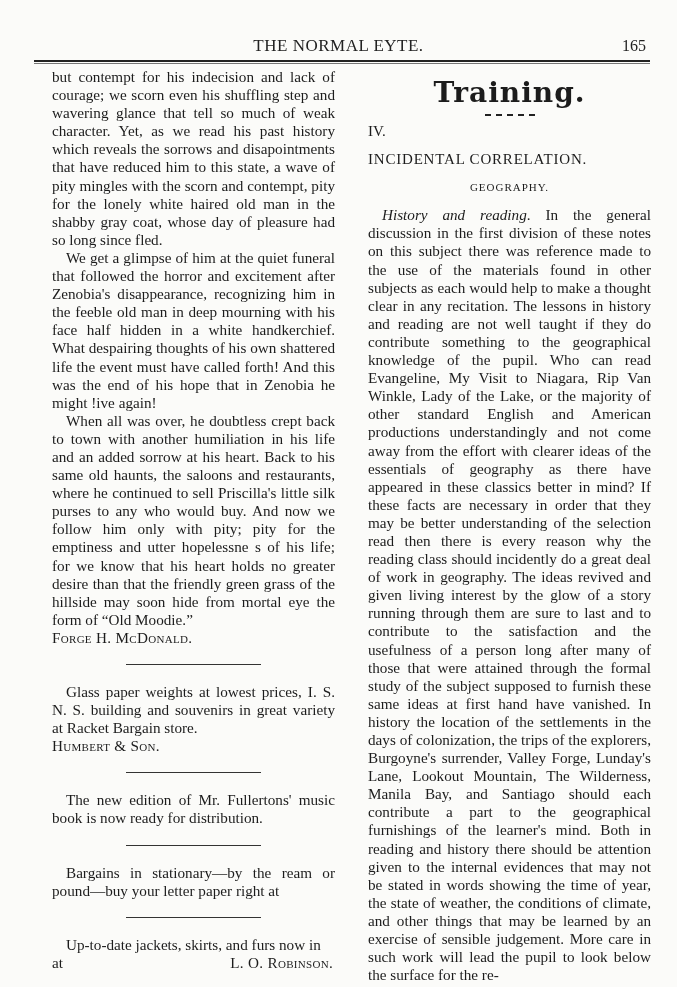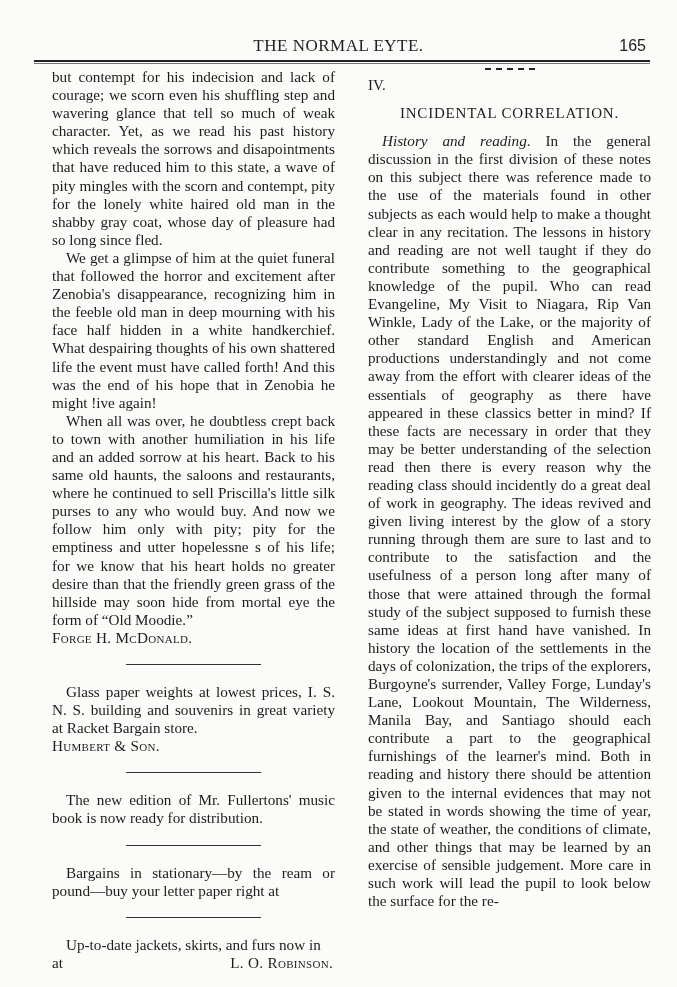--- a/index.html
+++ b/index.html
@@ -13,21 +13,21 @@
     .page-header {
       position: absolute; left: 0; top: 0; width: 660px; height: 60px;
     }
     .header-title {
       position: absolute; left: 0; width: 677px; top: 36px;
       text-align: center; font-family: "Liberation Serif", serif;
       font-size: 17px; letter-spacing: 0.5px; color: #222;
     }
     .page-number {
       position: absolute; right: 14px; top: 37px;
-      font-family: Liberation Sans, sans-serif; font-size: 16px; color: #222;
+      font-family: Liberation Serif, serif; font-size: 16px; color: #222;
     }
     .header-rule {
       position: absolute; left: 34px; right: 10px; top: 60px;
       border-top: 2px solid #222; border-bottom: 1px solid #777; height: 1px;
     }
     .col {
       position: absolute; top: 68px;
       font-family: "Liberation Serif", serif;
       font-size: 15.2px; line-height: 18.1px; color: #1c1c1c;
     }
@@ -46,21 +46,21 @@
     .ad-at { display: flex; justify-content: space-between; }
     .ad-at .sig { font-variant: small-caps; padding-right: 2px; letter-spacing: 0.3px;}
     .section-title {
       text-align: center; font-family: "DejaVu Serif", serif; font-weight: bold;
       font-size: 28px; line-height: 34px; margin: 8px 0 4px 0; letter-spacing: 1px;
     }
     .ornament {
       width: 50px; margin: 0 auto 6px auto; border-top: 2px dashed #222;
     }
     .roman { font-size: 15px; margin: 4px 0 10px 0; }
-    .subhead { text-align: center; font-size: 15px; letter-spacing: 0.8px; margin: 0 0 10px 0; }
+    .subhead { font-size: 15px; letter-spacing: 0.8px; margin: 0 0 10px 0; }
     .subsubhead { text-align: center; font-size: 11px; letter-spacing: 1px; margin: 0 0 10px 0; }
     .italic-lead { font-style: italic; }
   </style>
 </head>
 <body>
 
 <div class="page-header">
   <div class="header-title">THE NORMAL EYTE.</div>
   <div class="page-number">165</div>
   <div class="header-rule"></div>
@@ -96,17 +96,19 @@
   <div>
     <p class="indent ad">Up-to-date jackets, skirts, and furs now in</p>
     <div class="ad-at">
       <span>at</span>
       <span class="sig">L. O. Robinson.</span>
     </div>
   </div>
 </div>
 
 <div class="col col-right">
+  <div class="section-title">Training.</div>
   <div class="ornament"></div>
   <div class="roman">IV.</div>
   <div class="subhead">INCIDENTAL CORRELATION.</div>
+  <div class="subsubhead">GEOGRAPHY.</div>
   <p class="indent"><span class="italic-lead">History and reading</span><span>. In the general discussion in the first division of these notes on this subject there was reference made to the use of the materials found in other subjects as each would help to make a thought clear in any recitation. The lessons in history and reading are not well taught if they do contribute something to the geographical knowledge of the pupil. Who can read Evangeline, My Visit to Niagara, Rip Van Winkle, Lady of the Lake, or the majority of other standard English and American productions understandingly and not come away from the effort with clearer ideas of the essentials of geography as there have appeared in these classics better in mind? If these facts are necessary in order that they may be better understanding of the selection read then there is every reason why the reading class should incidently do a great deal of work in geography. The ideas revived and given living interest by the glow of a story running through them are sure to last and to contribute to the satisfaction and the usefulness of a person long after many of those that were attained through the formal study of the subject supposed to furnish these same ideas at first hand have vanished. In history the location of the settlements in the days of colonization, the trips of the explorers, Burgoyne's surrender, Valley Forge, Lunday's Lane, Lookout Mountain, The Wilderness, Manila Bay, and Santiago should each contribute a part to the geographical furnishings of the learner's mind. Both in reading and history there should be attention given to the internal evidences that may not be stated in words showing the time of year, the state of weather, the conditions of climate, and other things that may be learned by an exercise of sensible judgement. More care in such work will lead the pupil to look below the surface for the re-</span></p>
 </div>
 
 </body></html>

